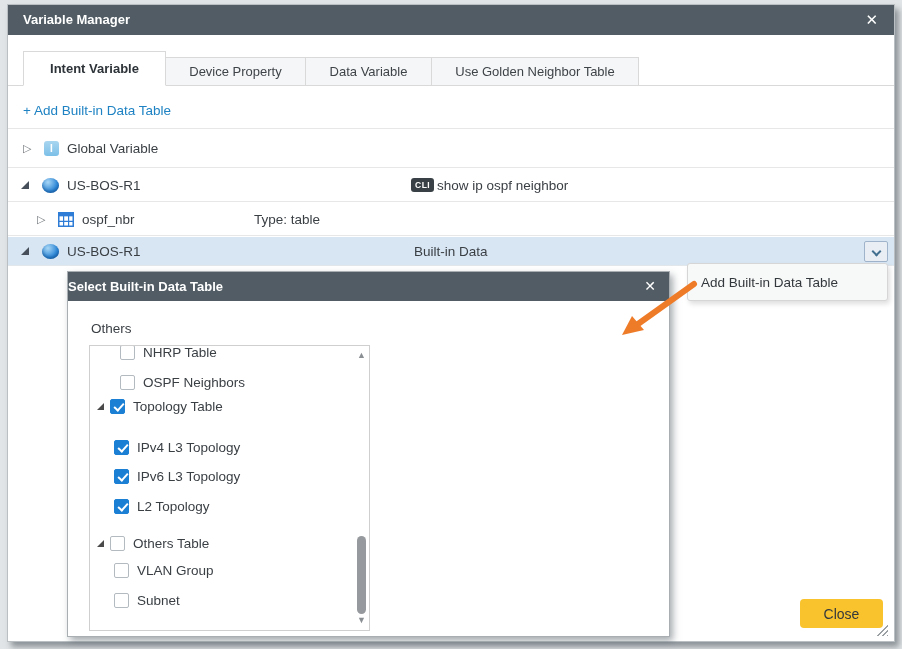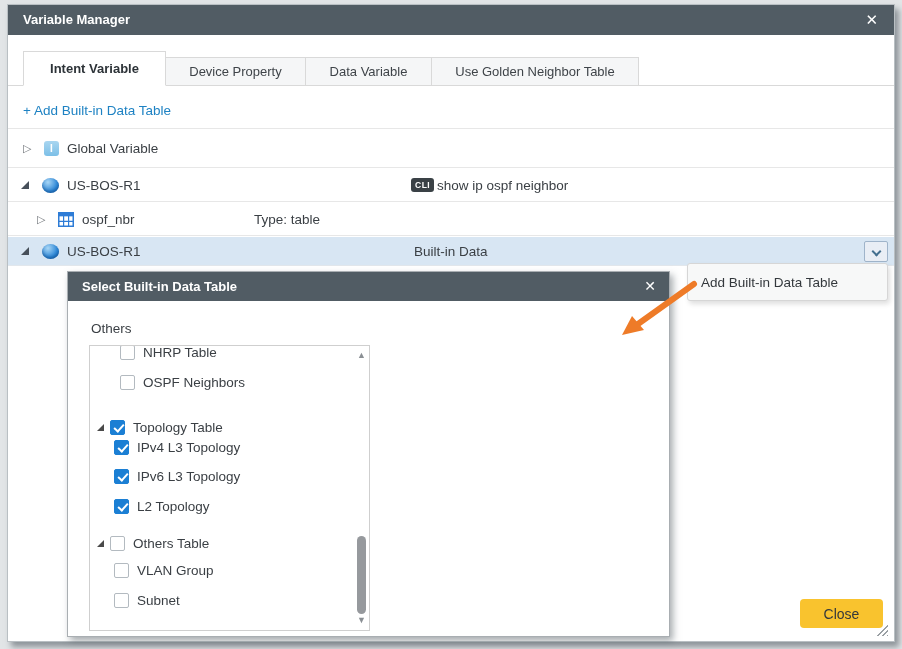--- a/index.html
+++ b/index.html
@@ -73,21 +73,21 @@
   
   .popup { position:absolute; left:687px; top:263px; width:201px; height:38px; background:#f7f8f8;
            border:1px solid #d6d6d6; border-radius:3px; box-shadow:2px 3px 5px rgba(0,0,0,.13);
            z-index:30; display:flex; align-items:center; }
   .popup .mi { padding-left:13px; font-size:13.5px; color:#33383c; cursor:pointer; width:100%; }
 
   
   .dialog { position:absolute; left:67px; top:271px; width:603px; height:366px; background:#fff;
             border:1px solid #a9aeb2; box-shadow:3px 4px 7px rgba(80,90,96,.5); z-index:20; }
   .dlg-titlebar { position:absolute; left:0; top:0; right:0; height:29px; background:#515c64;
-                  color:#fff; font-size:13px; font-weight:bold; line-height:29px; padding-left:14px; }
+                  color:#fff; font-size:13px; font-weight:bold; line-height:29px; }
   .dlg-titlebar .x { position:absolute; right:13px; top:0; font-weight:normal; font-size:14px; cursor:pointer; }
   .dlg-label { position:absolute; top:49px; font-size:13.5px; color:#3a3f44; }
   .lbl-table { left:23px; }
   .lbl-sub { left:303px; }
 
   .listbox { position:absolute; left:21px; top:73px; width:281px; height:286px;
              border:1px solid #cfcfcf; overflow:hidden; background:#fff; }
   .li { position:absolute; height:20px; display:flex; align-items:center; font-size:13.5px; color:#3a3f44; }
   .li .tri-exp-s { width:0; height:0; border-left:7px solid transparent; border-bottom:7px solid #4a4a4a;
                    margin-right:6px; }
@@ -192,21 +192,21 @@
 
     <div class="listbox">
       <div class="li lv-m" style="top:-4px">
         <span class="cb"></span>
         <span>NHRP Table</span>
       </div>
       <div class="li lv-m" style="top:26px">
         <span class="cb"></span>
         <span>OSPF Neighbors</span>
       </div>
-      <div class="li lv-p" style="top:71px">
+      <div class="li lv-p" style="top:50px">
         <span class="tri-exp-s"></span>
         <span class="cb checked"></span>
         <span>Topology Table</span>
       </div>
       <div class="li lv-c" style="top:91px">
         <span class="cb checked"></span>
         <span>IPv4 L3 Topology</span>
       </div>
       <div class="li lv-c" style="top:120px">
         <span class="cb checked"></span>

